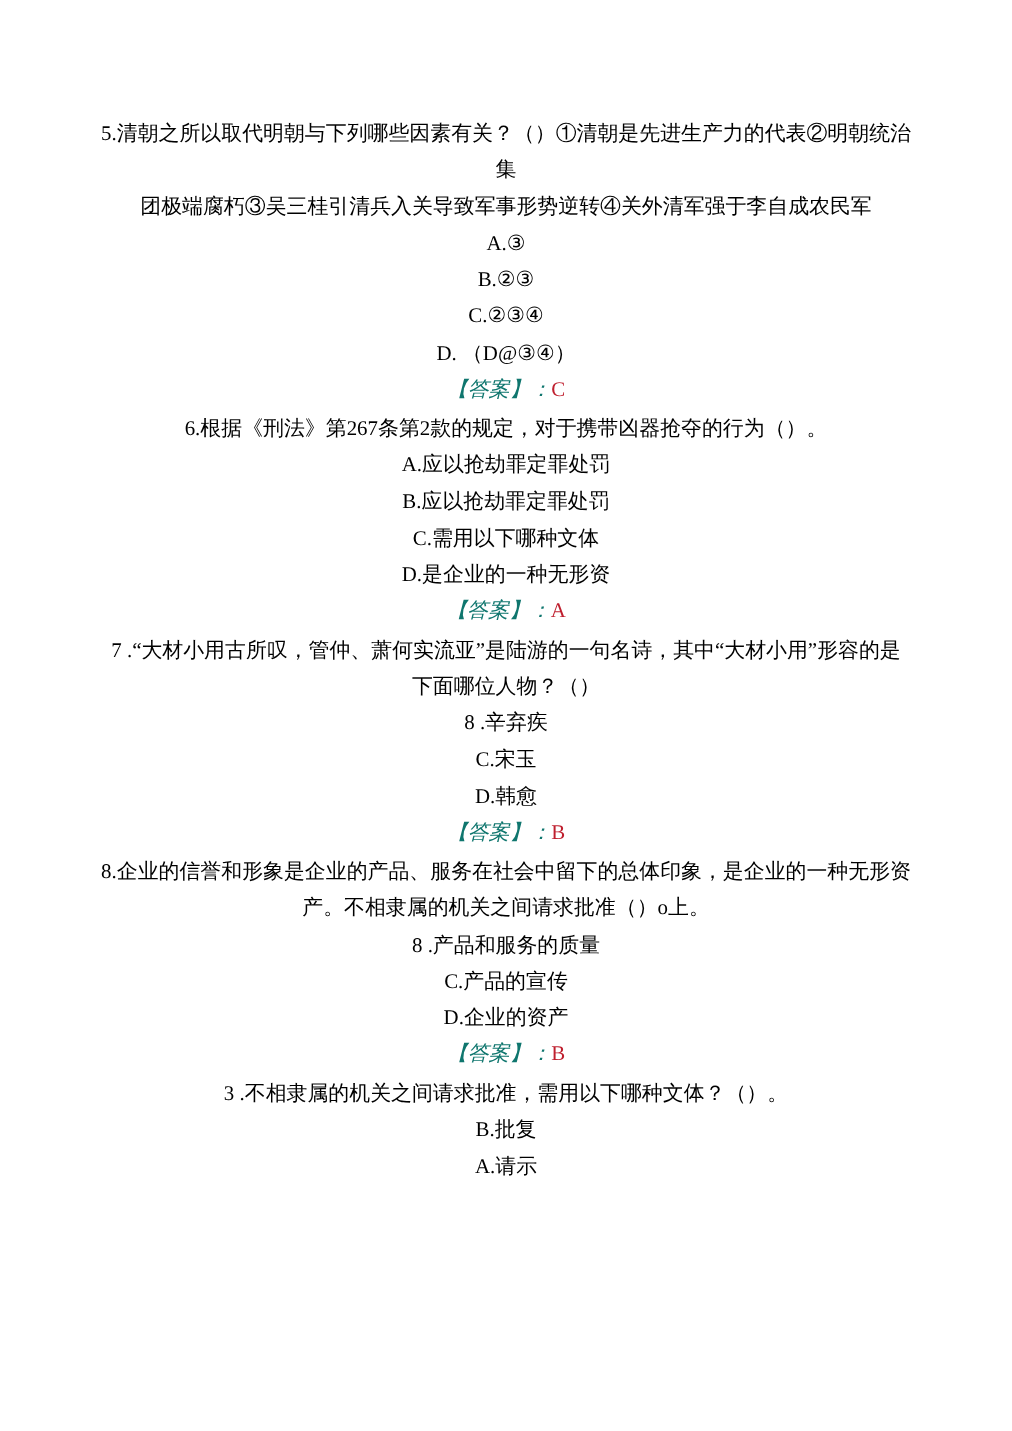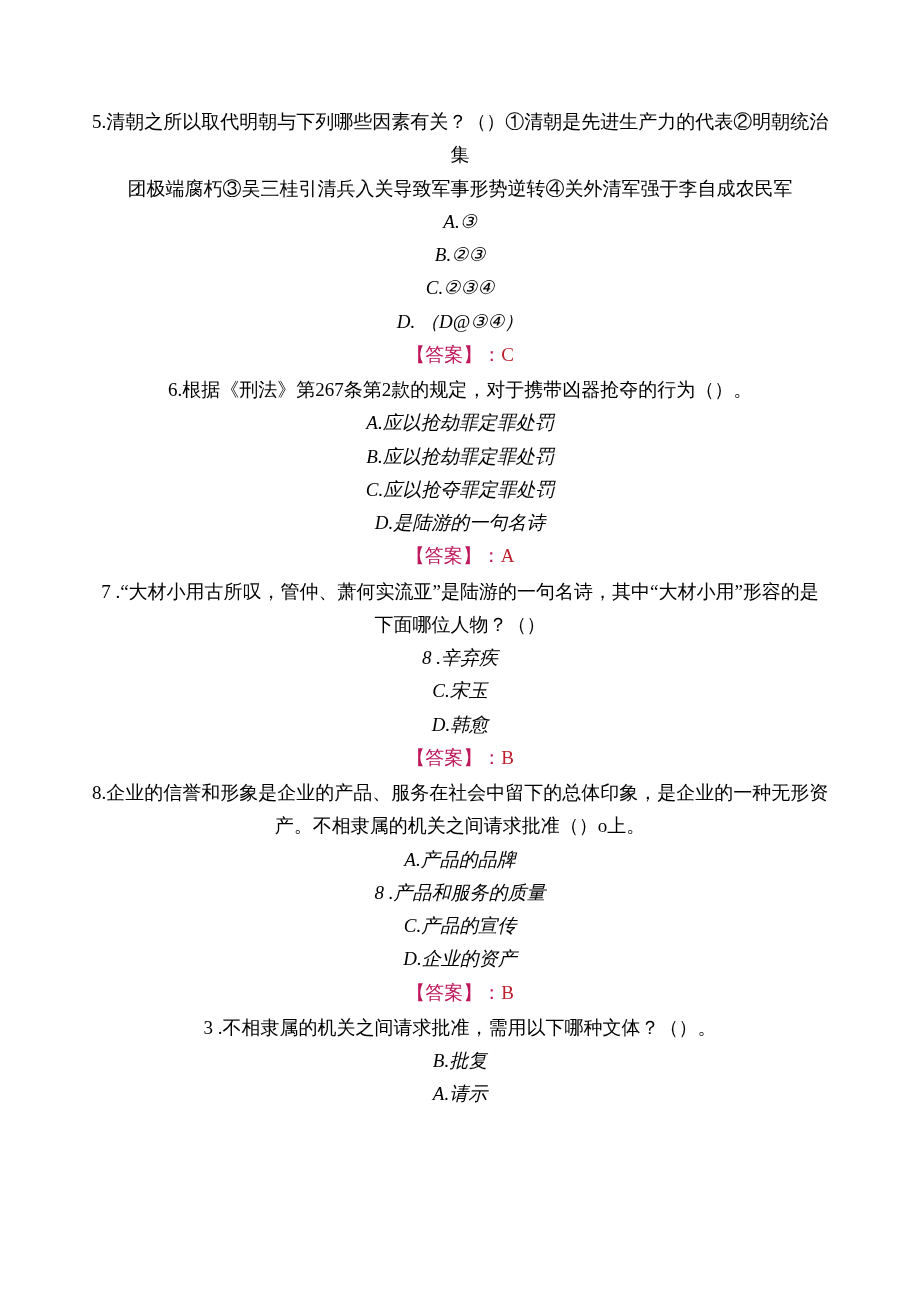--- a/index.html
+++ b/index.html
@@ -19,27 +19,27 @@
       color: #000000;
     }
     .question-block {
       margin-bottom: 2px;
     }
     .question-text {
       display: block;
     }
     .option {
       display: block;
-      font-style: italic;
     }
     .answer {
       display: block;
     }
     .answer-label {
-      color: #be185d;
+      color: #0f766e;
+      font-style: italic;
     }
     .answer-value {
       color: #bf1f2e;
     }
   </style>
 </head>
 <body>
 
 <div class="question-block">
   <span class="question-text">5.清朝之所以取代明朝与下列哪些因素有关？（）①清朝是先进生产力的代表②明朝统治集</span>
@@ -48,38 +48,37 @@
   <span class="option">B.②③</span>
   <span class="option">C.②③④</span>
   <span class="option">D. （D@③④）</span>
   <span class="answer"><span class="answer-label">【答案】：</span><span class="answer-value">C</span></span>
 </div>
 
 <div class="question-block">
   <span class="question-text">6.根据《刑法》第267条第2款的规定，对于携带凶器抢夺的行为（）。</span>
   <span class="option">A.应以抢劫罪定罪处罚</span>
   <span class="option">B.应以抢劫罪定罪处罚</span>
-  <span class="option">C.应以抢夺罪定罪处罚</span>
-  <span class="option">D.是陆游的一句名诗</span>
+  <span class="option">C.需用以下哪种文体</span>
+  <span class="option">D.是企业的一种无形资</span>
   <span class="answer"><span class="answer-label">【答案】：</span><span class="answer-value">A</span></span>
 </div>
 
 <div class="question-block">
   <span class="question-text">7 .“大材小用古所叹，管仲、萧何实流亚”是陆游的一句名诗，其中“大材小用”形容的是</span>
   <span class="question-text">下面哪位人物？（）</span>
   <span class="option">8 .辛弃疾</span>
   <span class="option">C.宋玉</span>
   <span class="option">D.韩愈</span>
   <span class="answer"><span class="answer-label">【答案】：</span><span class="answer-value">B</span></span>
 </div>
 
 <div class="question-block">
   <span class="question-text">8.企业的信誉和形象是企业的产品、服务在社会中留下的总体印象，是企业的一种无形资</span>
   <span class="question-text">产。不相隶属的机关之间请求批准（）o上。</span>
-  <span class="option">A.产品的品牌</span>
   <span class="option">8 .产品和服务的质量</span>
   <span class="option">C.产品的宣传</span>
   <span class="option">D.企业的资产</span>
   <span class="answer"><span class="answer-label">【答案】：</span><span class="answer-value">B</span></span>
 </div>
 
 <div class="question-block">
   <span class="question-text">3 .不相隶属的机关之间请求批准，需用以下哪种文体？（）。</span>
   <span class="option">B.批复</span>
   <span class="option">A.请示</span>

